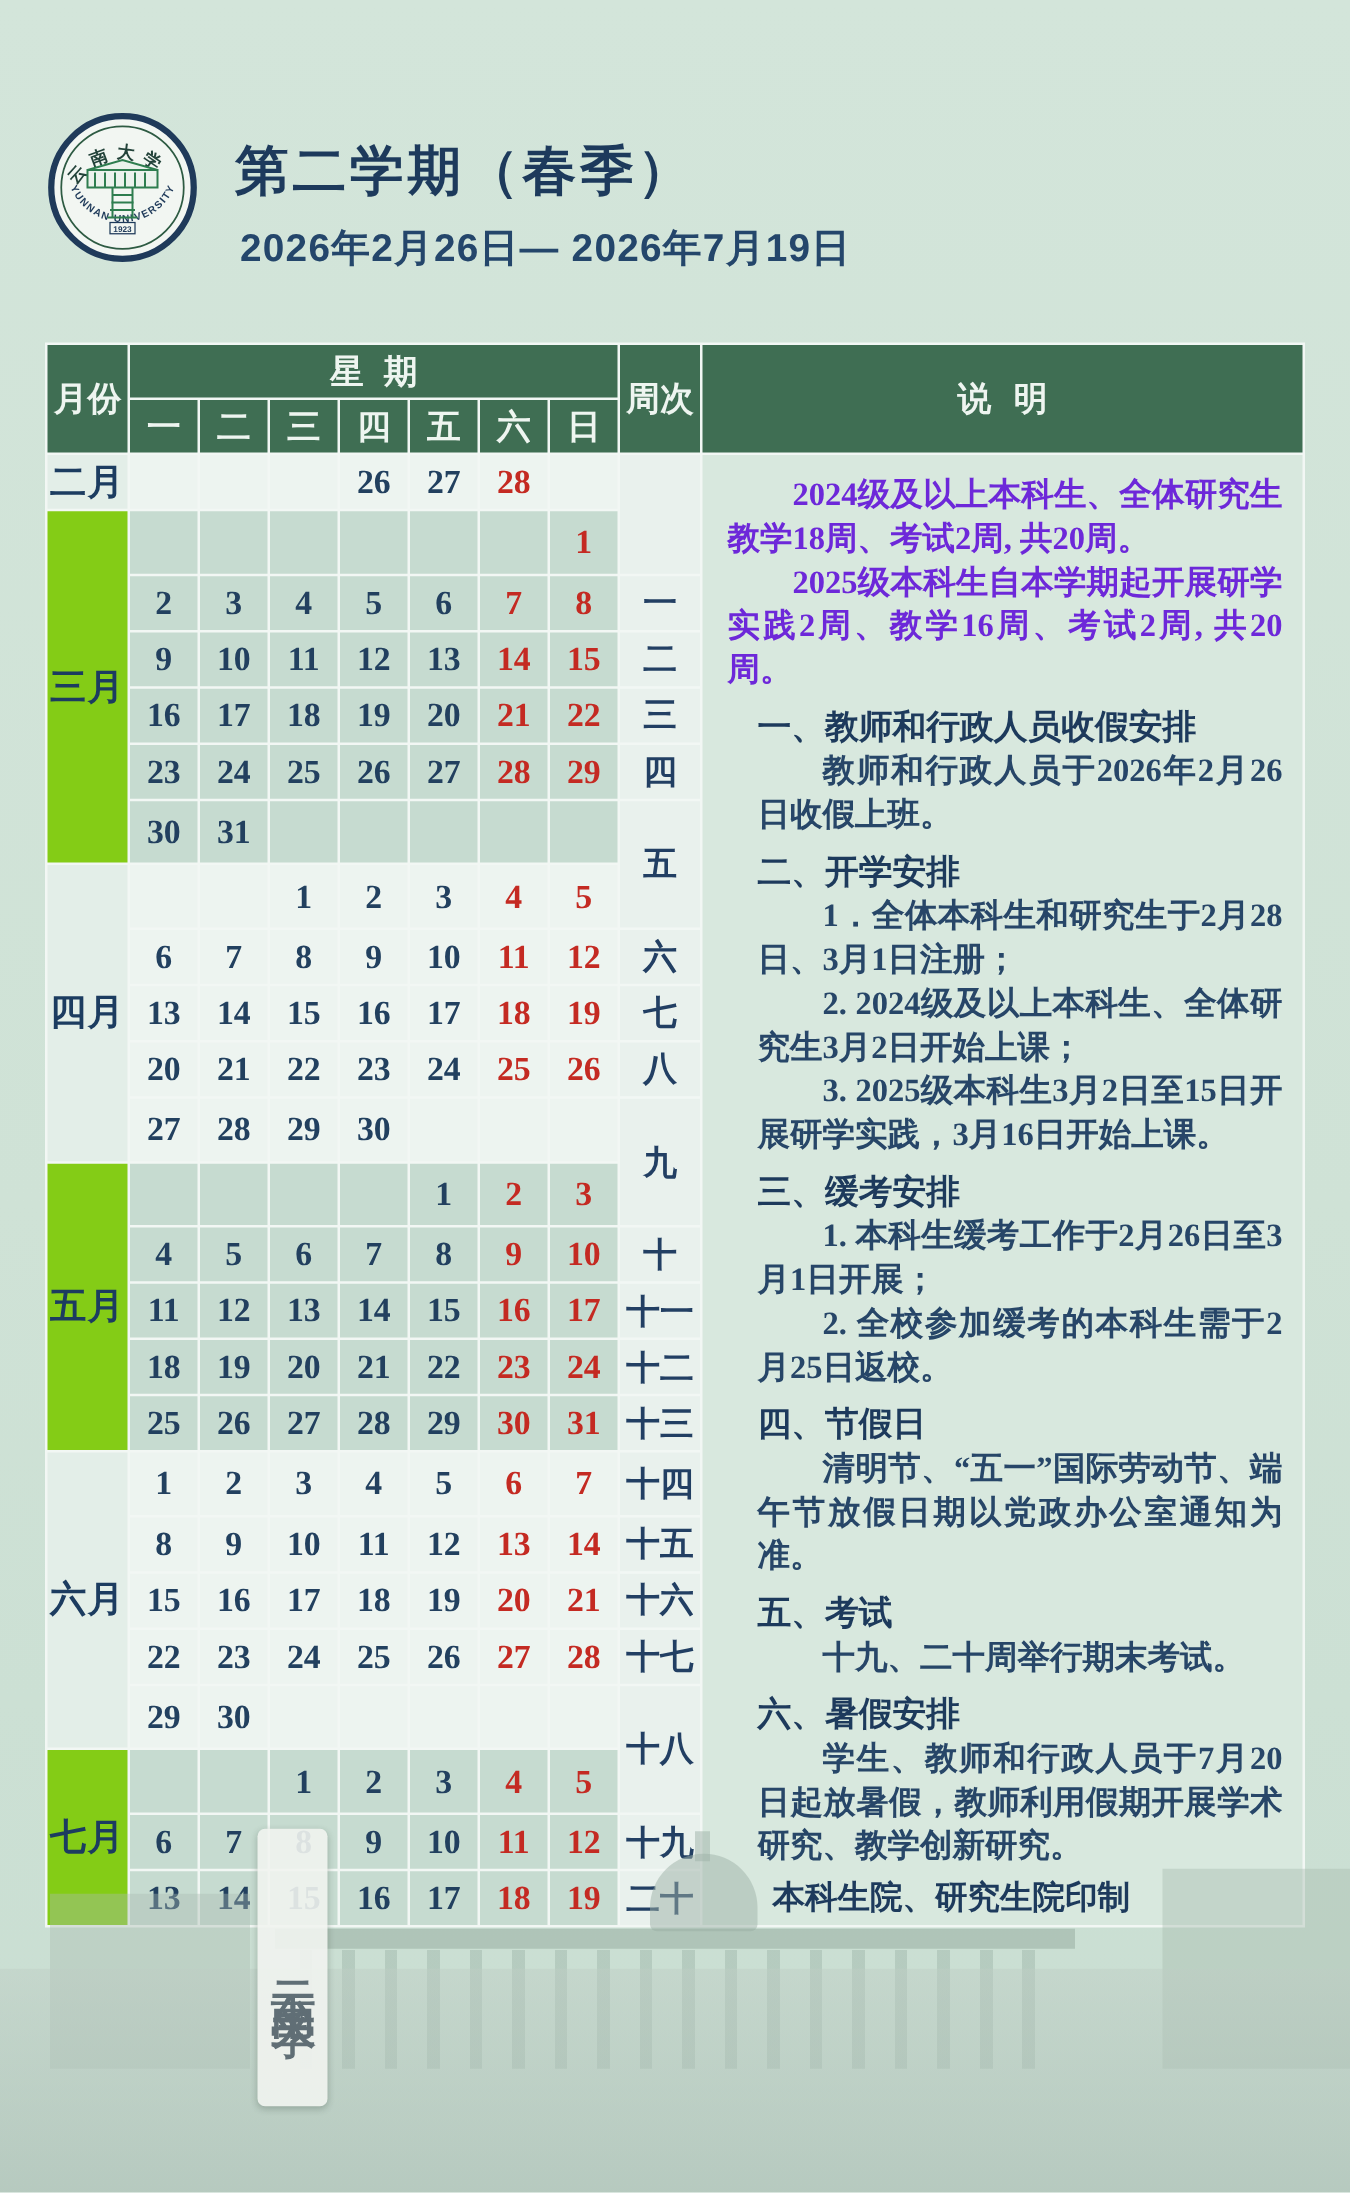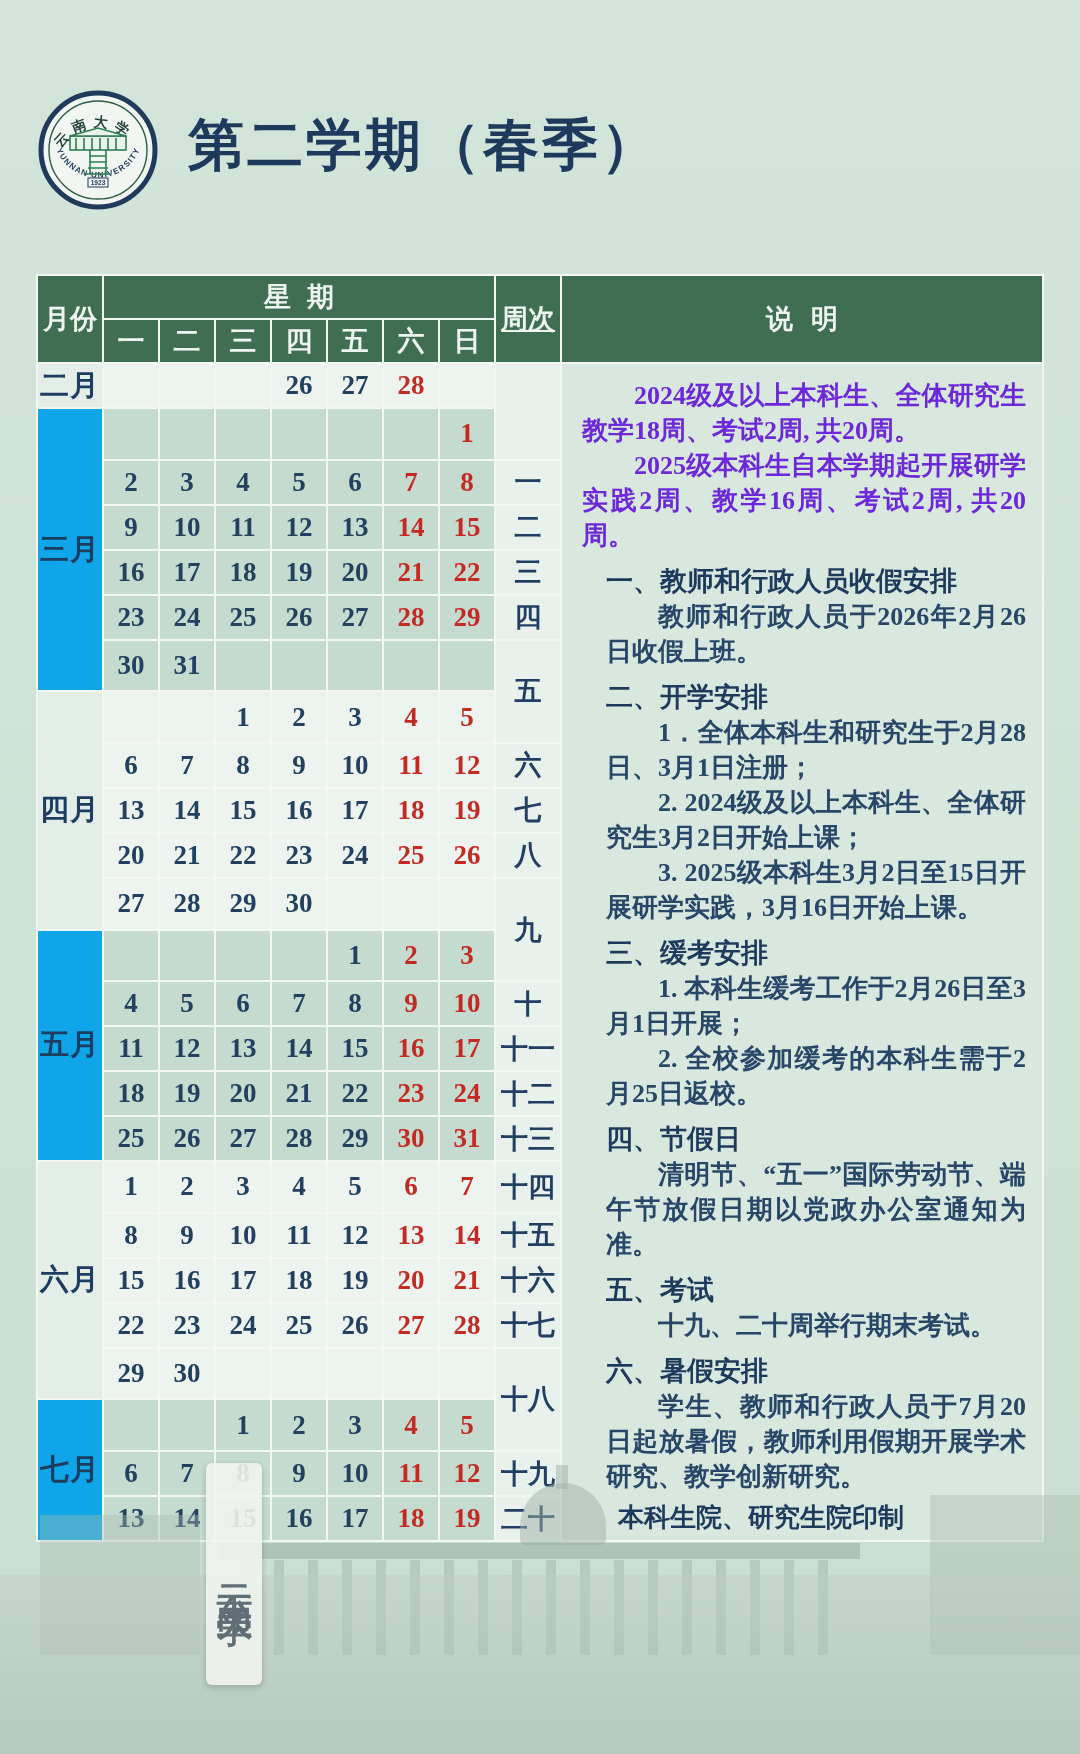--- a/index.html
+++ b/index.html
@@ -8,21 +8,21 @@
     background:linear-gradient(180deg,#d3e5da 0%,#cfe2d6 55%,#c9ded2 100%);
     font-family:"Liberation Sans",sans-serif;
   }
   .page{position:absolute;inset:0;}
 
   
   .hdr{position:absolute;left:0;top:0;width:1080px;height:250px;}
   .logo{position:absolute;left:38px;top:90px;width:120px;height:120px;}
   .title{
     position:absolute;left:188px;top:108px;
-    font-size:56px;font-weight:bold;color:#1d3a5c;letter-spacing:3px;
+    font-size:43px;font-weight:bold;color:#1d3a5c;letter-spacing:3px;
     font-family:"Liberation Sans",sans-serif;
   }
   .daterange{
     position:absolute;left:192px;top:178px;
     font-size:31px;font-weight:600;color:#24466b;letter-spacing:1px;
   }
 
   
   table.cal{
     position:absolute;left:36px;top:274px;width:1008px;
@@ -30,30 +30,30 @@
     background:#f2f7f4;table-layout:fixed;
   }
   table.cal th,table.cal td{padding:0;margin:0;box-sizing:border-box;overflow:hidden;}
   thead tr{height:42px;}
   tbody tr{height:43px;}
   th.hm,th.hw,th.hn,th.hs,th.hd{
     background:#3f6e53;color:#eef5f0;font-weight:600;
     font-size:27px;text-align:center;vertical-align:middle;
   }
   th.hm{line-height:1.35;padding:0 16px;word-break:break-all;}
-  th.hn{line-height:1.35;padding:0 16px;word-break:break-all;text-decoration:underline;}
+  th.hn{line-height:1.35;padding:0 16px;word-break:break-all;}
   th.hw{letter-spacing:16px;text-indent:16px;}
   th.hs{letter-spacing:18px;text-indent:18px;}
   td.mc{
     text-align:center;vertical-align:middle;color:#1c3c60;
     font-family:"Liberation Serif","DejaVu Serif",serif;
     font-size:29px;font-weight:600;letter-spacing:1px;
   }
   td.mc.light{background:#e3eee8;margin-top:34px;}
-  td.mc.dark{background:#0ea5e9;}
+  td.mc.dark{background:#84cc16;}
   td.dc{
     text-align:center;vertical-align:middle;color:#22405f;
     font-family:"Liberation Serif","DejaVu Serif",serif;
     font-size:27px;font-weight:bold;
   }
   td.dc.light{background:#edf4f0;}
   td.dc.dark{background:#c6dbd0;}
   td.dc.red{color:#c42a22;}
   td.wc{
     background:#e9f1ed;text-align:center;vertical-align:middle;
@@ -144,20 +144,21 @@
             <line x1="62" y1="48" x2="62" y2="60"></line>
           <line x1="70" y1="48" x2="70" y2="60"></line>
             <line x1="78" y1="48" x2="78" y2="60"></line>
           <path d="M52 60 L52 84 M68 60 L68 84 M48 84 L72 84 M50 78 L70 78 M51 72 L69 72 M52 66 L68 66"></path>
         </g>
         <rect x="50" y="88" width="20" height="9" fill="#f2f6f2" stroke="#1f3a5a" stroke-width="1"></rect>
         <text x="60" y="95.4" text-anchor="middle" font-family="Liberation Sans, sans-serif" font-size="6.6" font-weight="bold" fill="#1f3a5a">1923</text>
       </svg>
     </div>
     <div class="title">第二学期（春季）</div>
+    <div class="daterange">2026年2月26日— 2026年7月19日</div>
   </div>
 
   <table class="cal">
     <colgroup>
       <col style="width:64px">
       <col style="width:54px">
         <col style="width:54px">
         <col style="width:54px">
         <col style="width:54px">
       <col style="width:54px">

